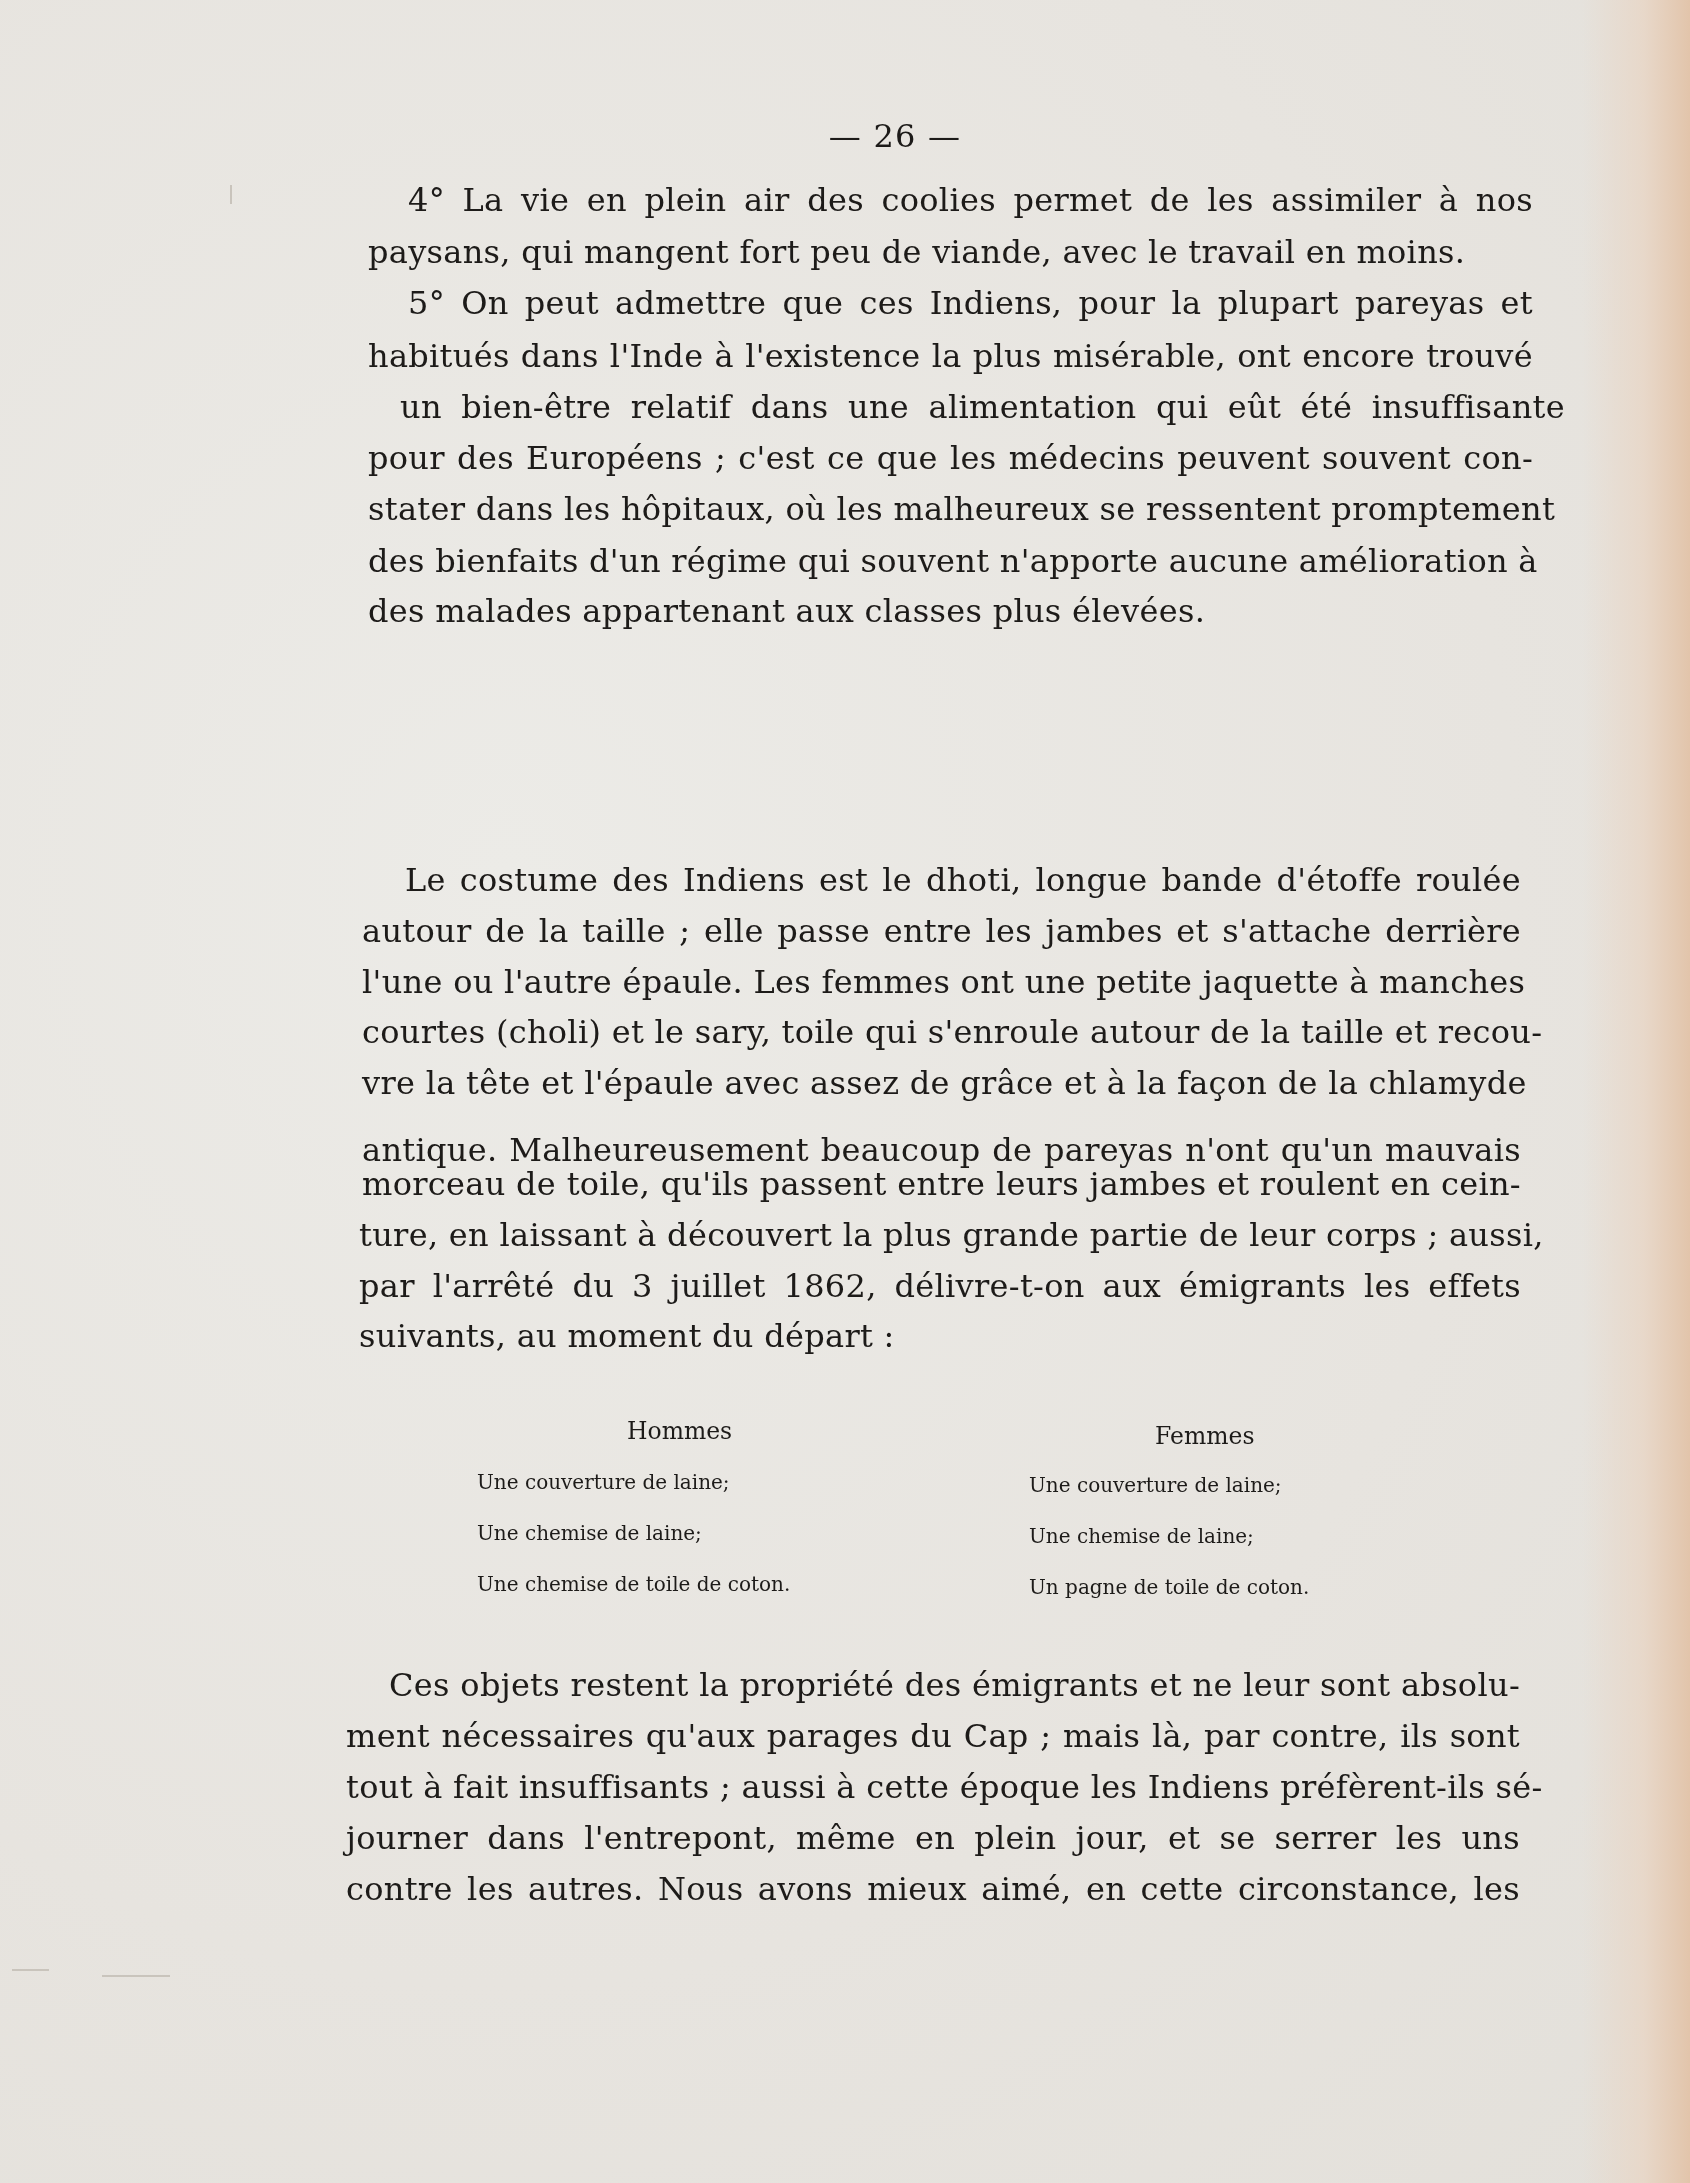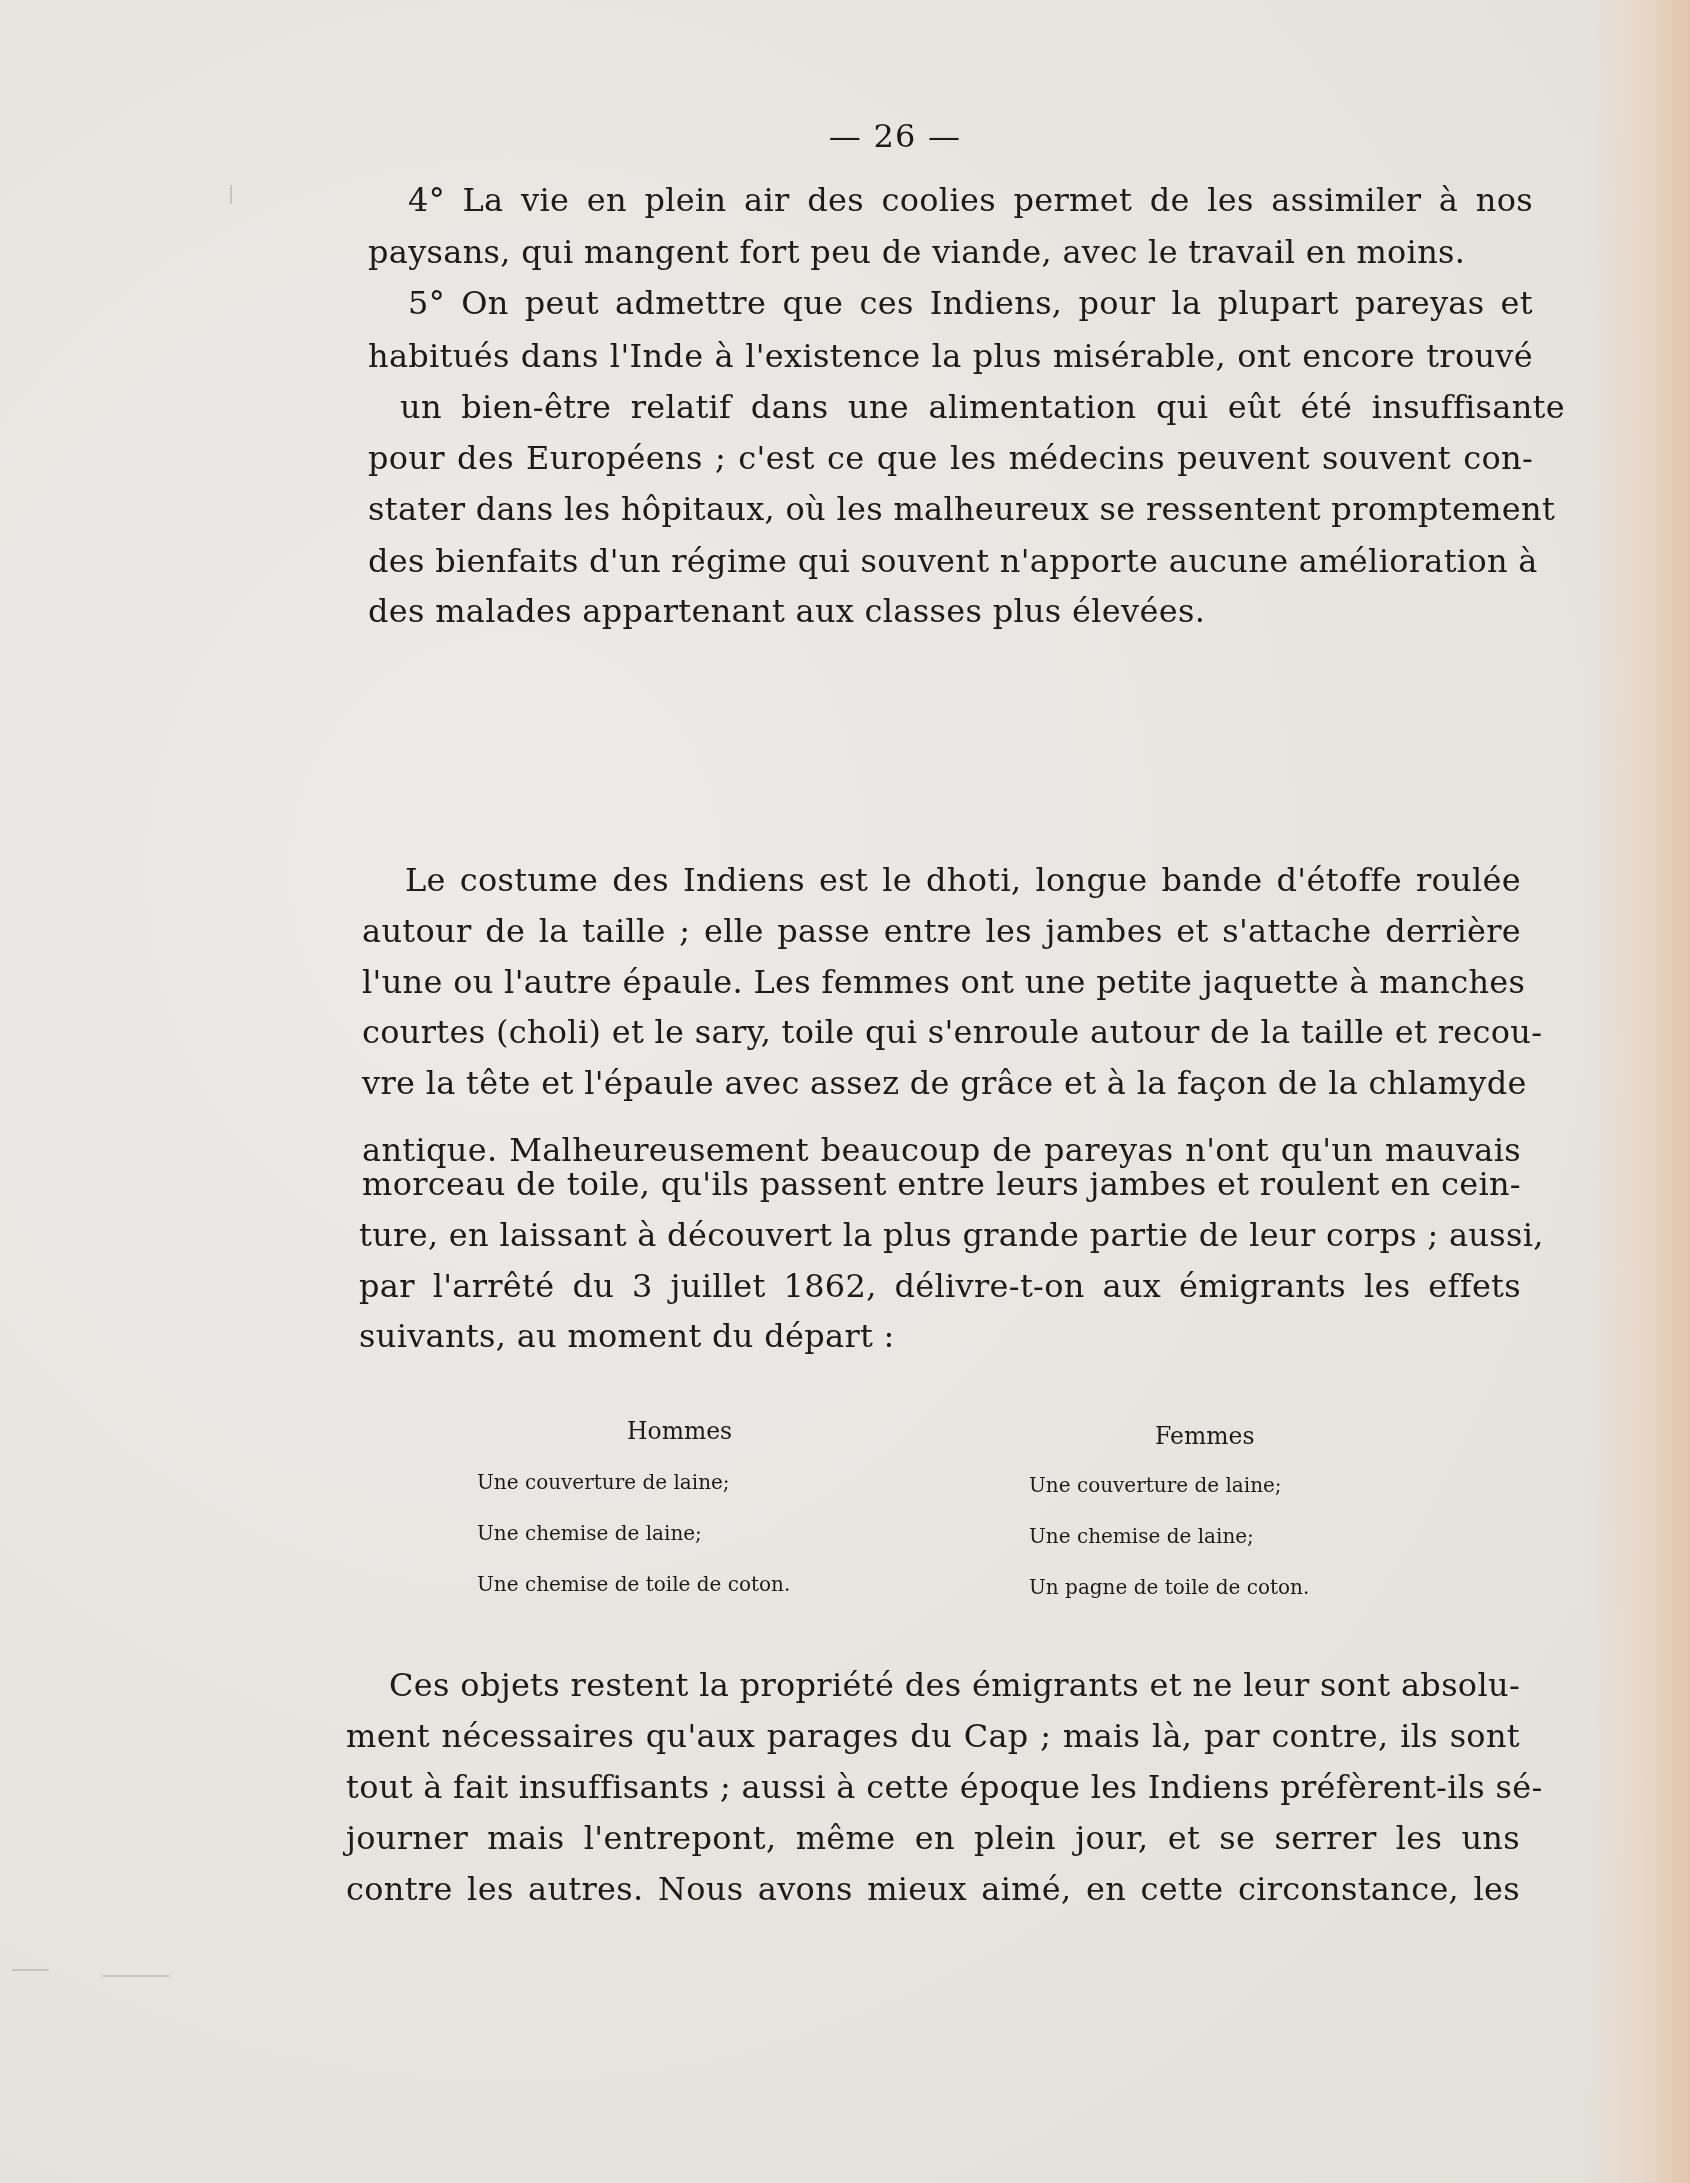--- a/index.html
+++ b/index.html
@@ -129,18 +129,18 @@
       <div class="col-item" style="left:1029px;top:1473px;">Une couverture de laine;</div>
       <div class="col-item" style="left:1029px;top:1524px;">Une chemise de laine;</div>
       <div class="col-item" style="left:1029px;top:1575px;text-align:right;">Un pagne de toile de coton.</div>
     </div>
   </div>
 
   <div>
     <div class="line just" style="left:389px;top:1669px;width:1131px;">Ces objets restent la propriété des émigrants et ne leur sont absolu-</div>
     <div class="line just" style="left:346px;top:1720px;width:1174px;">ment nécessaires qu'aux parages du Cap ; mais là, par contre, ils sont</div>
     <div class="line just" style="left:346px;top:1771px;width:1174px;">tout à fait insuffisants ; aussi à cette époque les Indiens préfèrent-ils sé-</div>
-    <div class="line just" style="left:346px;top:1822px;width:1174px;">journer mais l'entrepont, même en plein jour, et se serrer les uns</div>
+    <div class="line just" style="left:346px;top:1822px;width:1174px;">journer dans l'entrepont, même en plein jour, et se serrer les uns</div>
     <div class="line just" style="left:346px;top:1873px;width:1174px;">contre les autres. Nous avons mieux aimé, en cette circonstance, les</div>
   </div>
 
 </div>
 
 
 </body></html>

